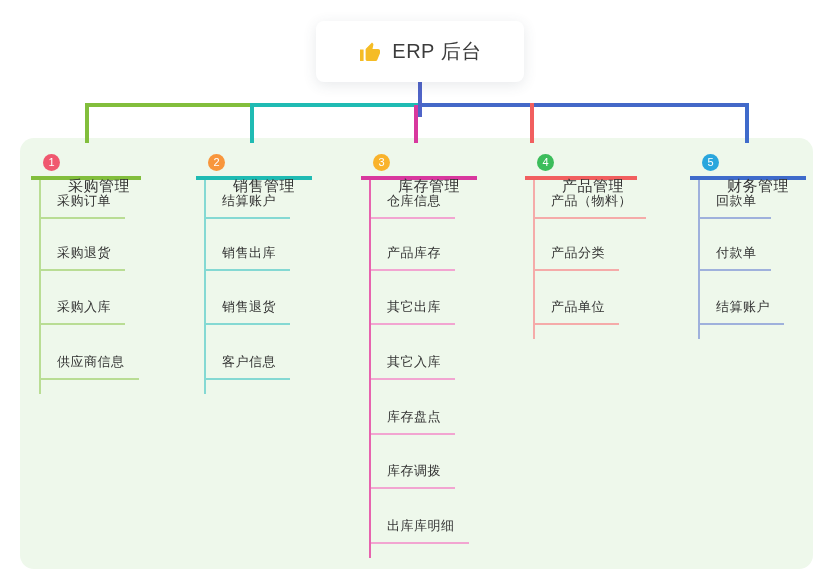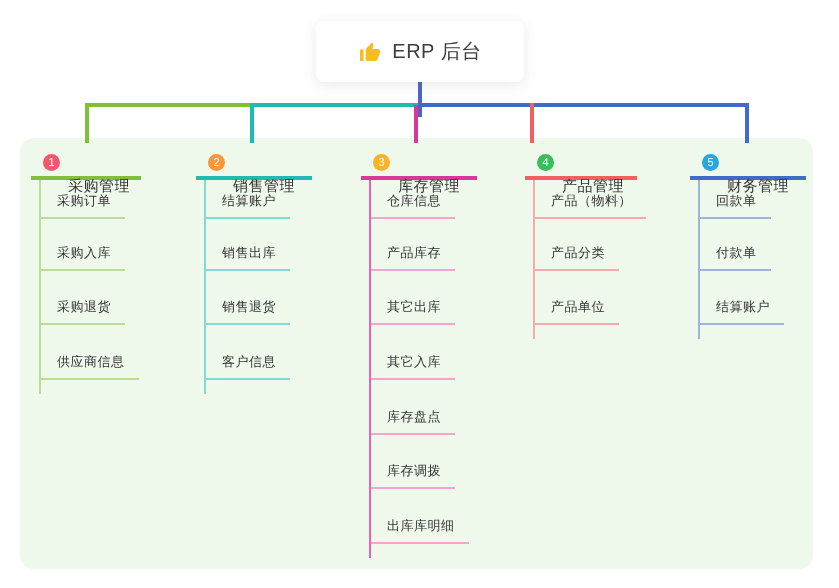--- a/index.html
+++ b/index.html
@@ -93,24 +93,24 @@
 <div class="branch b0" style="--c: #82BE3C; --badge: #F0586F; --light: #B9DD94; --spine: #B9DD94;">
   <div class="bhead">
     <span class="badge">1</span>
     <span class="btitle">采购管理</span>
   </div>
   <div class="children">
       <div class="crow">
         <div class="citem">采购订单</div>
       </div>
       <div class="crow">
+        <div class="citem">采购退货</div>
+      </div>
+      <div class="crow">
         <div class="citem">采购入库</div>
-      </div>
-      <div class="crow">
-        <div class="citem">采购退货</div>
       </div>
       <div class="crow">
         <div class="citem">供应商信息</div>
       </div>
     </div>
 </div>
 
 <div class="branch b1" style="--c: #1FBBB3; --badge: #F8963C; --light: #84D9D3; --spine: #84D9D3;">
   <div class="bhead">
     <span class="badge">2</span>

